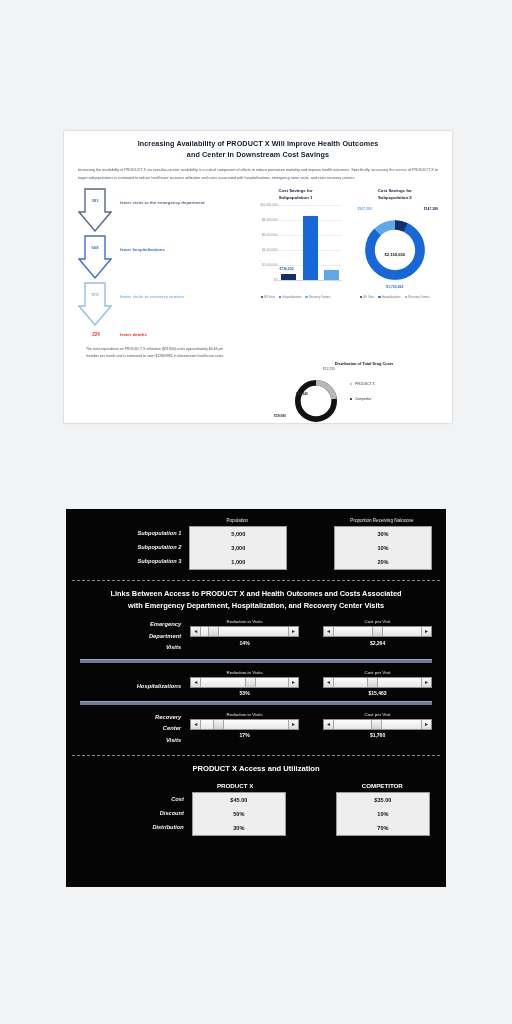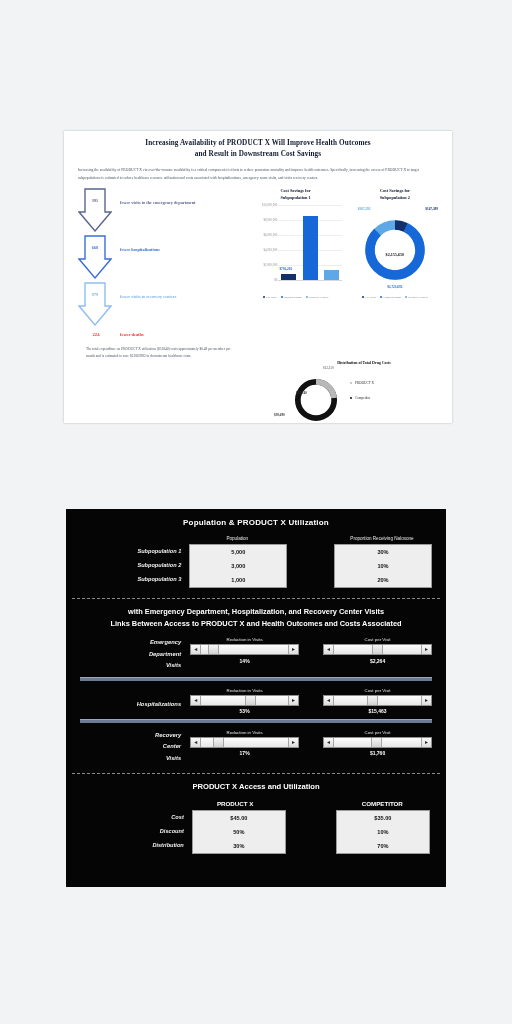--- a/index.html
+++ b/index.html
@@ -10,21 +10,20 @@
     overflow:hidden;
     position:relative;
   }
 
   
   .slide{
     position:absolute;left:64px;top:131px;width:388px;height:292px;
     background:#ffffff;
     box-shadow:0 0 2px rgba(0,0,0,.25);
     overflow:hidden;
-    font-family:Liberation Serif, serif;
   }
   .slide-title{
     text-align:center;
     font-size:7.2px;
     font-weight:bold;
     color:#101a2e;
     letter-spacing:.1px;
     padding-top:7px;
     line-height:1.55;
   }
@@ -221,21 +220,21 @@
     width:96px;text-align:center;font-size:6.2px;font-weight:bold;color:#fff;
   }
 </style>
 </head>
 <body>
 
 <div class="slide">
 
   <div class="slide-title">
     <div>Increasing Availability of PRODUCT X Will Improve Health Outcomes</div>
-    <div>and Result in Downstream Cost Savings</div>
+    <div>and Center in Downstream Cost Savings</div>
   </div>
 
   <div class="slide-body">Increasing the availability of PRODUCT X via over-the-counter availability is a critical component of efforts to reduce premature mortality and improve health outcomes. Specifically, increasing the access of PRODUCT X to target subpopulations is estimated to reduce healthcare resource utilization and costs associated with hospitalizations, emergency room visits, and visits recovery centers.</div>
 
   <div class="slide-grid">
 
     <div class="col-left">
 
       <div class="arrow-row">
         <div class="arrow">
@@ -376,21 +375,20 @@
           <i class="dot" style="background:#111111"></i>
           <span>Competitor</span>
         </div>
       </div>
     </div>
   </div>
 </div>
 
 <div class="panel">
 
-  <div class="p-title sec1-title">Population &amp; PRODUCT X Utilization</div>
 
   <div class="tbl">
     <div class="tbl-labels">
       <div style="height:11px;"></div>
       <div>Subpopulation 1</div>
       <div>Subpopulation 2</div>
       <div>Subpopulation 3</div>
     </div>
 
     <div class="colwrap">
@@ -410,22 +408,22 @@
         <div>30%</div>
         <div>10%</div>
         <div>20%</div>
       </div>
     </div>
   </div>
 
   <div class="divider"></div>
 
   <div class="p-title sec2-title">
+    <div>Links Between Access to PRODUCT X and Health Outcomes and Costs Associated</div>
     <div>with Emergency Department, Hospitalization, and Recovery Center Visits</div>
-    <div>Links Between Access to PRODUCT X and Health Outcomes and Costs Associated</div>
   </div>
 
   <div class="slider-block">
     <div class="srow">
       <div class="srow-lab">
         <div>Emergency</div>
         <div>Department</div>
         <div>Visits</div>
       </div>
       <div class="sgroup">

